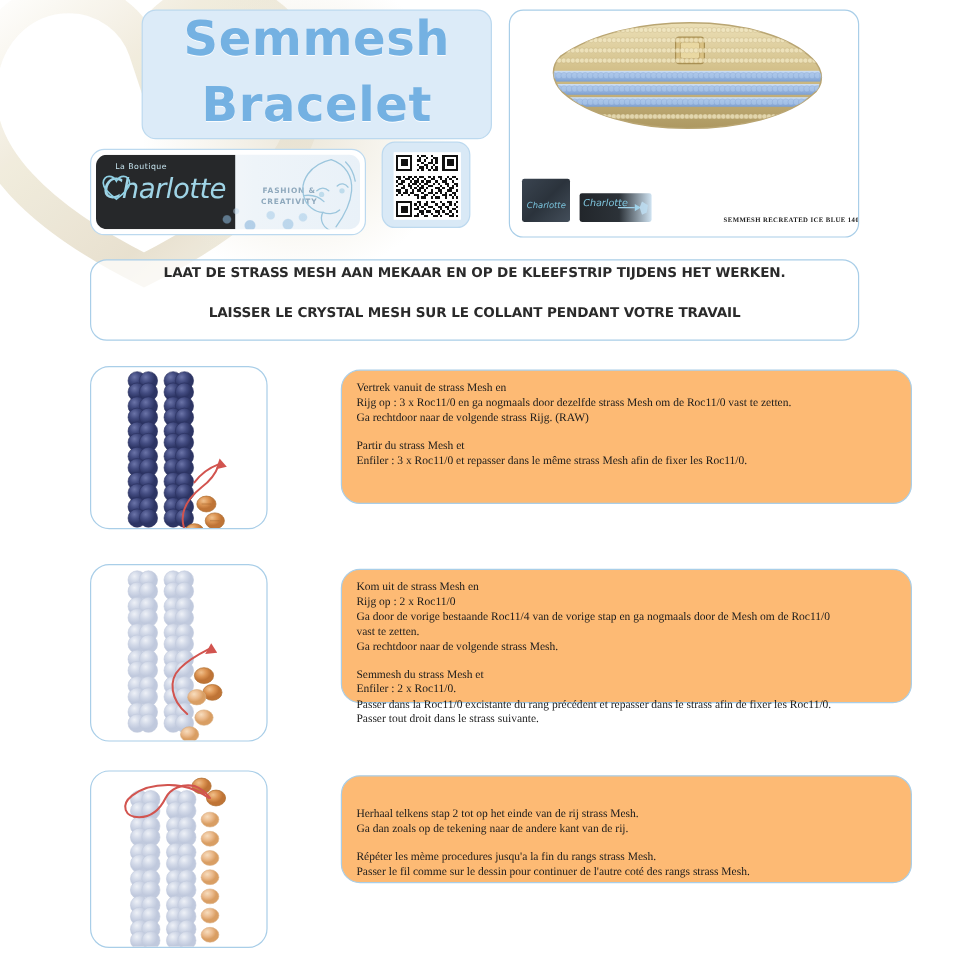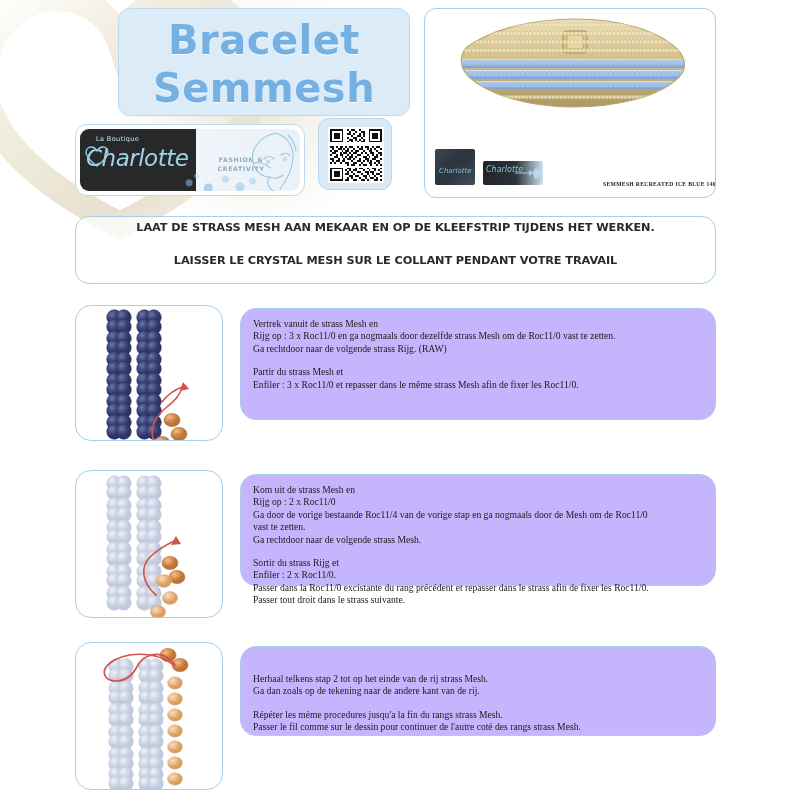--- a/index.html
+++ b/index.html
@@ -66,21 +66,21 @@
   .thumb1-char{position:absolute;left:4px;top:18px;color:#79c1da;font-family:"DejaVu Sans",sans-serif;font-size:7px;font-style:italic;}
 
   
   .banner{left:75px;top:216px;width:641px;height:68px;background:rgba(255,255,255,.72);border:1px solid #a9cee8;border-radius:14px;}
   .banner .bl{font-family:"DejaVu Sans", sans-serif;font-weight:bold;color:#2a2a2a;font-size:11.3px;text-align:center;letter-spacing:-.1px;}
   .banner .bl1{margin-top:4px;}
   .banner .bl2{margin-top:20px;}
 
   
   .diagram-box{position:absolute;border:1px solid #a9cee8;border-radius:16px;background:#fff;overflow:hidden;box-sizing:border-box;}
-  .text-box{position:absolute;border:1px solid #a9cee8;border-radius:16px;background:#c4b5fd;box-sizing:border-box;}
+  .text-box{position:absolute;border:1px solid #a9cee8;border-radius:16px;background:#fdba74;box-sizing:border-box;margin-left:44px;}
   .step-text{font-family:"Liberation Serif", serif;font-size:9.6px;line-height:12.4px;color:#1b1b1b;}
   .step-text .gap{height:11px;}
 
   
   .d1{left:75px;top:305px;width:148px;height:136px;}
   .t1b{left:240px;top:308px;width:476px;height:112px;padding:9px 12px;}
   .d2{left:75px;top:470px;width:148px;height:148px;}
   .t2b{left:240px;top:474px;width:476px;height:112px;padding:9px 12px;}
   .d3{left:75px;top:642px;width:148px;height:148px;}
   .t3b{left:240px;top:646px;width:476px;height:90px;padding:26px 12px;}
@@ -99,22 +99,22 @@
         <stop offset="35%" stop-color="#efe9d8"></stop>
         <stop offset="70%" stop-color="#e4dcc8"></stop>
         <stop offset="100%" stop-color="#f6f2e8"></stop>
       </linearGradient>
     </defs>
     <path d="M150 245 C 60 200 14 150 14 100 C 14 50 48 18 88 18 C 118 18 142 38 150 62 C 158 38 182 18 212 18 C 252 18 286 50 286 100 C 286 150 240 200 150 245 Z" fill="none" stroke="url(#wmg)" stroke-width="26" stroke-linecap="round" opacity="0.92"></path>
   </svg>
   <div class="wm-soft"></div>
 
   <div class="panel title-box">
+    <div class="tline t2">Semmesh</div>
     <div class="tline t1">Bracelet</div>
-    <div class="tline t2">Semmesh</div>
   </div>
 
   <div class="panel logo-box">
     <div class="logo-inner">
       <div class="logo-dark"></div>
       <div class="logo-laboutique">La Boutique</div>
       <div class="logo-char">Charlotte</div>
       <svg style="position:absolute;left:4px;top:14px;" width="26" height="26" viewBox="0 0 26 26">
         <path d="M13 23 C 5 17 2 13 2 9.5 C 2 6 4.5 4 7 4 C 9.4 4 11.8 5.8 13 8 C 14.2 5.8 16.6 4 19 4 C 21.5 4 24 6 24 9.5 C 24 13 21 17 13 23 Z" fill="none" stroke="#8fd0e4" stroke-width="1.4"></path>
       </svg>
@@ -1072,21 +1072,21 @@
   </div>
 
   <div class="text-box t2b">
     <div class="step-text">
       <div>Kom uit de strass Mesh en</div>
       <div>Rijg op : 2 x Roc11/0</div>
       <div>Ga door de vorige bestaande Roc11/4 van de vorige stap en ga nogmaals door de Mesh om de Roc11/0</div>
       <div>vast te zetten.</div>
       <div>Ga rechtdoor naar de volgende strass Mesh.</div>
       <div class="gap"></div>
-      <div>Sortir du strass Rijg et</div>
+      <div>Semmesh du strass Mesh et</div>
       <div>Enfiler : 2 x Roc11/0.</div>
       <div>Passer dans la Roc11/0 excistante du rang précédent et repasser dans le strass afin de fixer les Roc11/0.</div>
       <div>Passer tout droit dans le strass suivante.</div>
     </div>
   </div>
 
   <div class="diagram-box d3">
     <svg class="bead-svg" width="146" height="146" viewBox="0 0 146 146">
       <g id="d3beads">
           <circle cx="40.288" cy="23.288" r="7.6" fill="url(#faded)" stroke="#c3cbdd" stroke-width="0.5"></circle>

